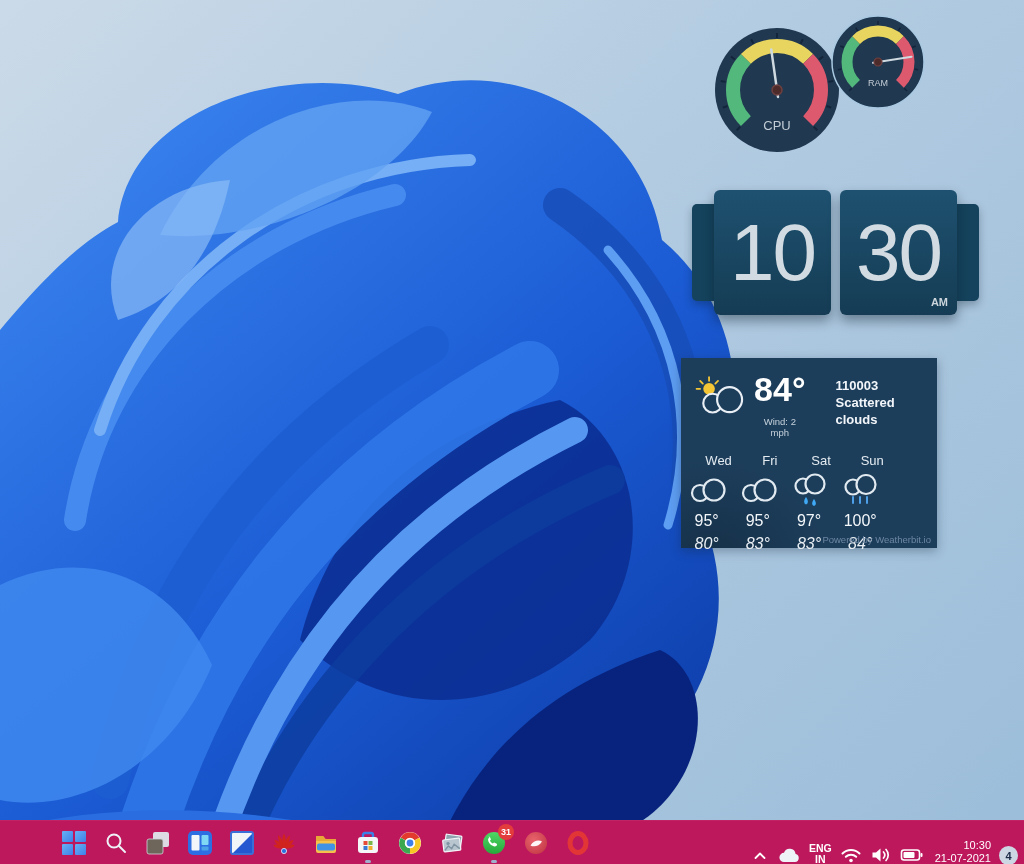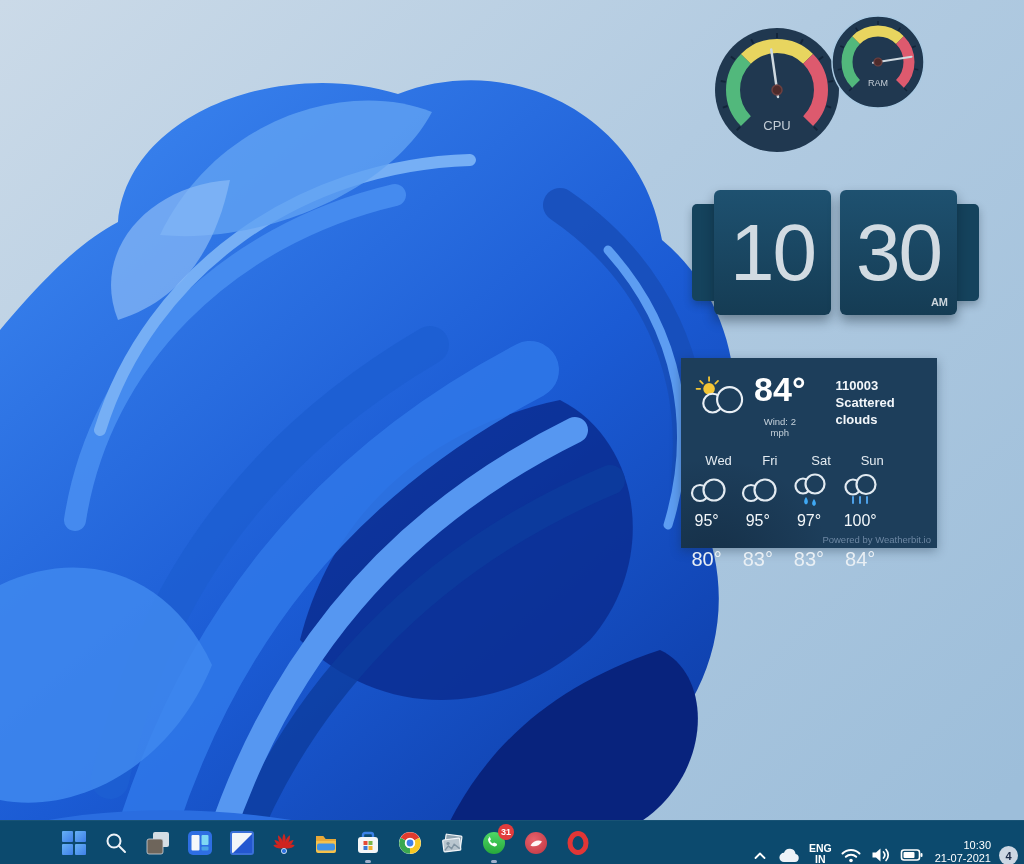--- a/index.html
+++ b/index.html
@@ -37,25 +37,25 @@
   .wx-current{display:flex;align-items:flex-start;padding:13px 8px 0 12px;position:relative;z-index:2;}
   .wx-temp-block{margin-left:4px;text-align:center;}
   .wx-temp{font-size:34px;font-weight:bold;color:#ffffff;line-height:36px;}
   .wx-wind{font-size:9.5px;color:#c6d2dc;margin-top:9px;}
   .wx-loc-block{margin-left:30px;margin-top:6px;}
   .wx-loc,.wx-cond{font-size:13px;font-weight:bold;color:#f2f6fa;line-height:17px;}
   .wx-forecast{position:relative;z-index:2;display:grid;grid-template-columns:repeat(5,1fr);margin-top:15px;text-align:center;}
   .wx-day{font-size:13px;color:#e4ebf1;padding-left:24px;}
   .wx-ficon{height:36px;margin-top:3px;}
   .wx-hi{font-size:16px;color:#f3f7fa;margin-top:1px;}
-  .wx-lo{font-size:20px;color:#e9eff4;margin-top:18px;}
+  .wx-lo{font-size:16px;color:#e9eff4;margin-top:5px;font-style:italic;}
   .wx-credit{position:absolute;right:6px;bottom:3px;font-size:9.5px;color:#6d87a3;z-index:2;}
 
   
-  .taskbar{position:absolute;left:0;top:820px;width:1024px;height:44px;background:#0c4a6e;
+  .taskbar{position:absolute;left:0;top:820px;width:1024px;height:44px;background:#be185d;
     border-top:1px solid rgba(255,255,255,.05);}
   .tb-icons{position:absolute;left:53px;top:0;height:44px;display:flex;align-items:center;}
   .tb-btn{width:42px;height:44px;display:flex;align-items:center;justify-content:center;position:relative;cursor:pointer;}
   .run-dot{position:absolute;bottom:2px;left:50%;transform:translateX(-50%);width:6px;height:3px;border-radius:2px;background:#9fb0cc;}
   .tb-badge{position:absolute;top:3px;right:1px;min-width:16px;height:16px;border-radius:9px;background:#e23c3c;
     color:#fff;font-size:9px;font-weight:bold;display:flex;align-items:center;justify-content:center;padding:0 3px;}
   .tray{position:absolute;right:6px;top:0;height:44px;display:flex;align-items:flex-end;gap:8px;}
   .tray-lang{font-size:10.5px;font-weight:bold;color:#fff;text-align:center;line-height:11px;cursor:pointer;}
   .tray-datetime{font-size:11px;color:#fff;text-align:right;line-height:13px;margin-left:3px;cursor:pointer;}
   .tray-notif{width:19px;height:19px;border-radius:50%;background:#cdd7e3;color:#1d2c49;font-size:11px;font-weight:bold;

